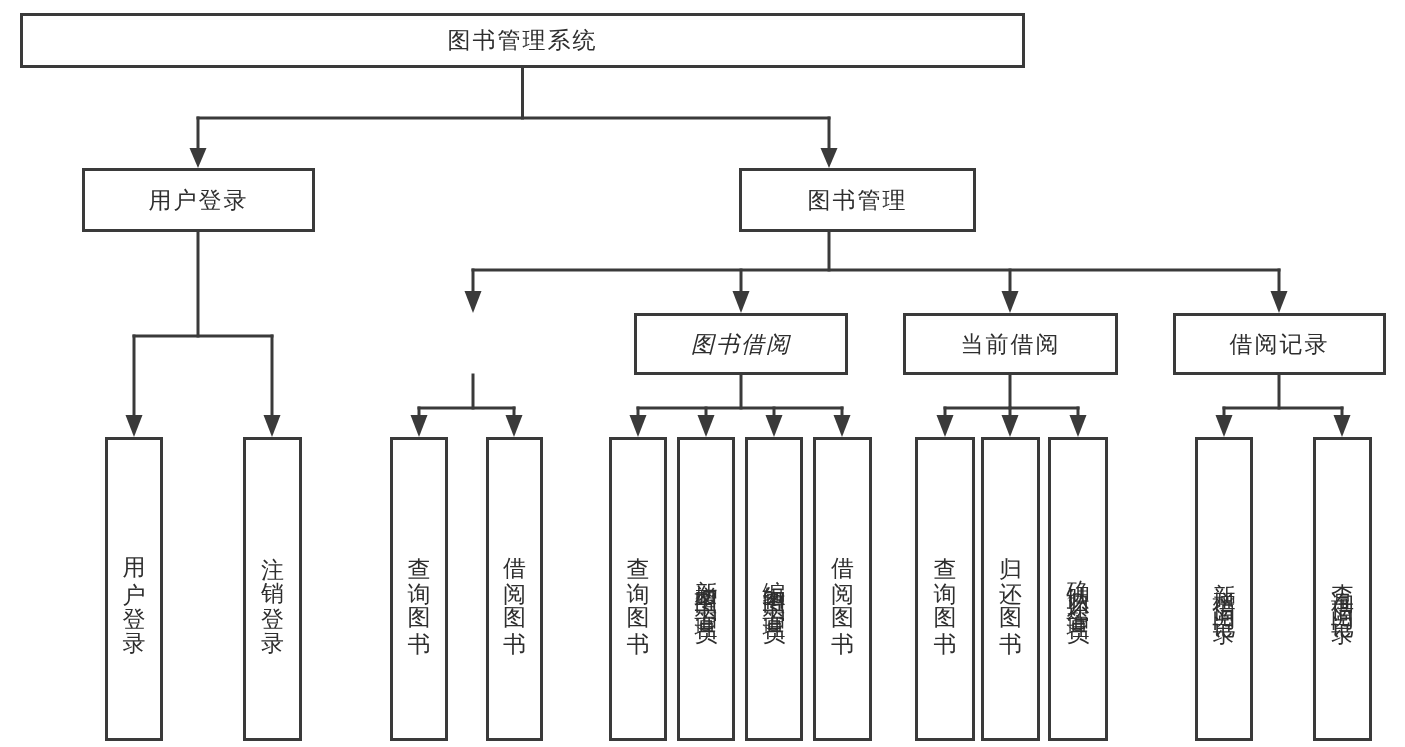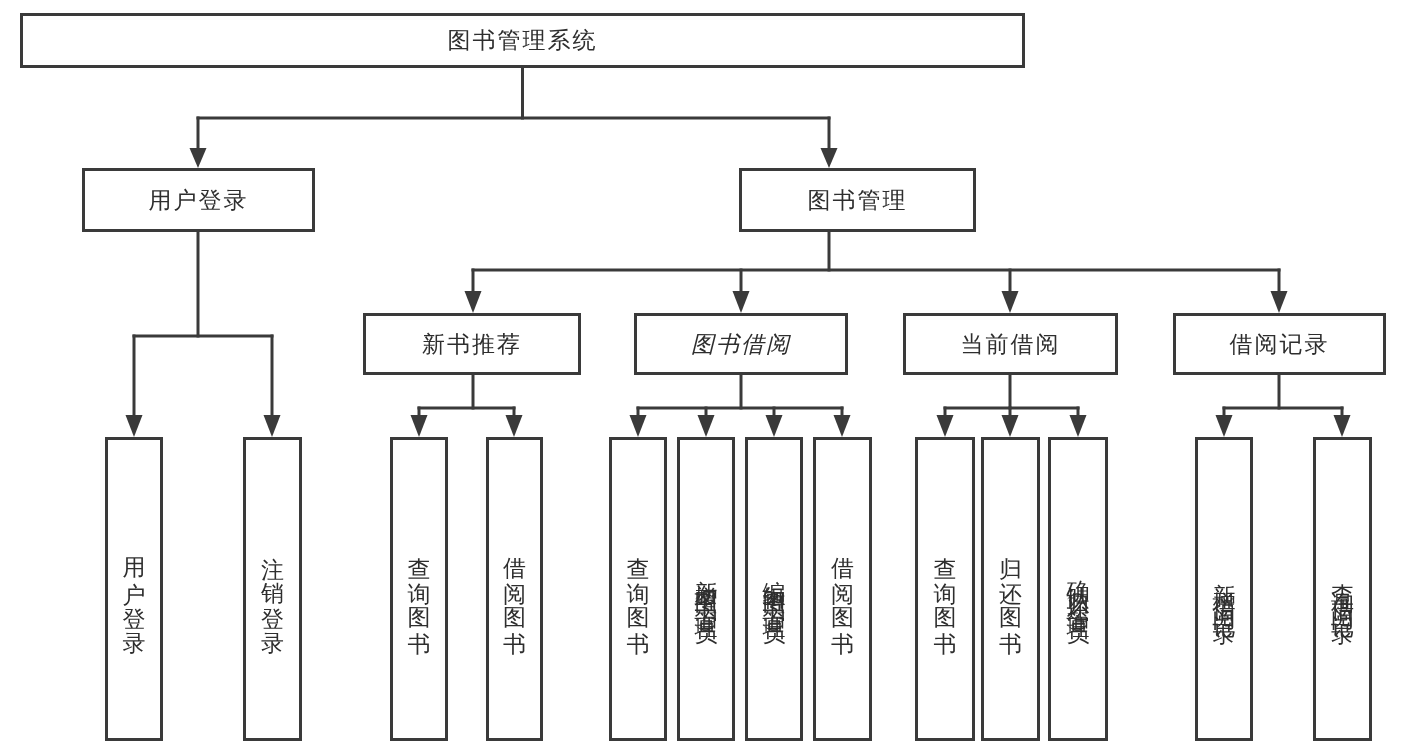--- a/index.html
+++ b/index.html
@@ -119,23 +119,20 @@
     <span>图书管理系统</span>
   </div>
 
   <div class="box" style="left:82px;top:168px;width:233px;height:64px;">
     <span>用户登录</span>
   </div>
   <div class="box" style="left:711px;top:168px;width:237px;height:64px;margin-left:28px;">
     <span>图书管理</span>
   </div>
 
-  <div class="box" style="left:363px;top:313px;width:218px;height:62px;">
-    <span>新书推荐</span>
-  </div>
   <div class="box" style="left:634px;top:313px;width:214px;height:62px;font-style:italic;">
     <span>图书借阅</span>
   </div>
   <div class="box" style="left:903px;top:313px;width:215px;height:62px;">
     <span>当前借阅</span>
   </div>
   <div class="box" style="left:1173px;top:313px;width:213px;height:62px;">
     <span>借阅记录</span>
   </div>
 

